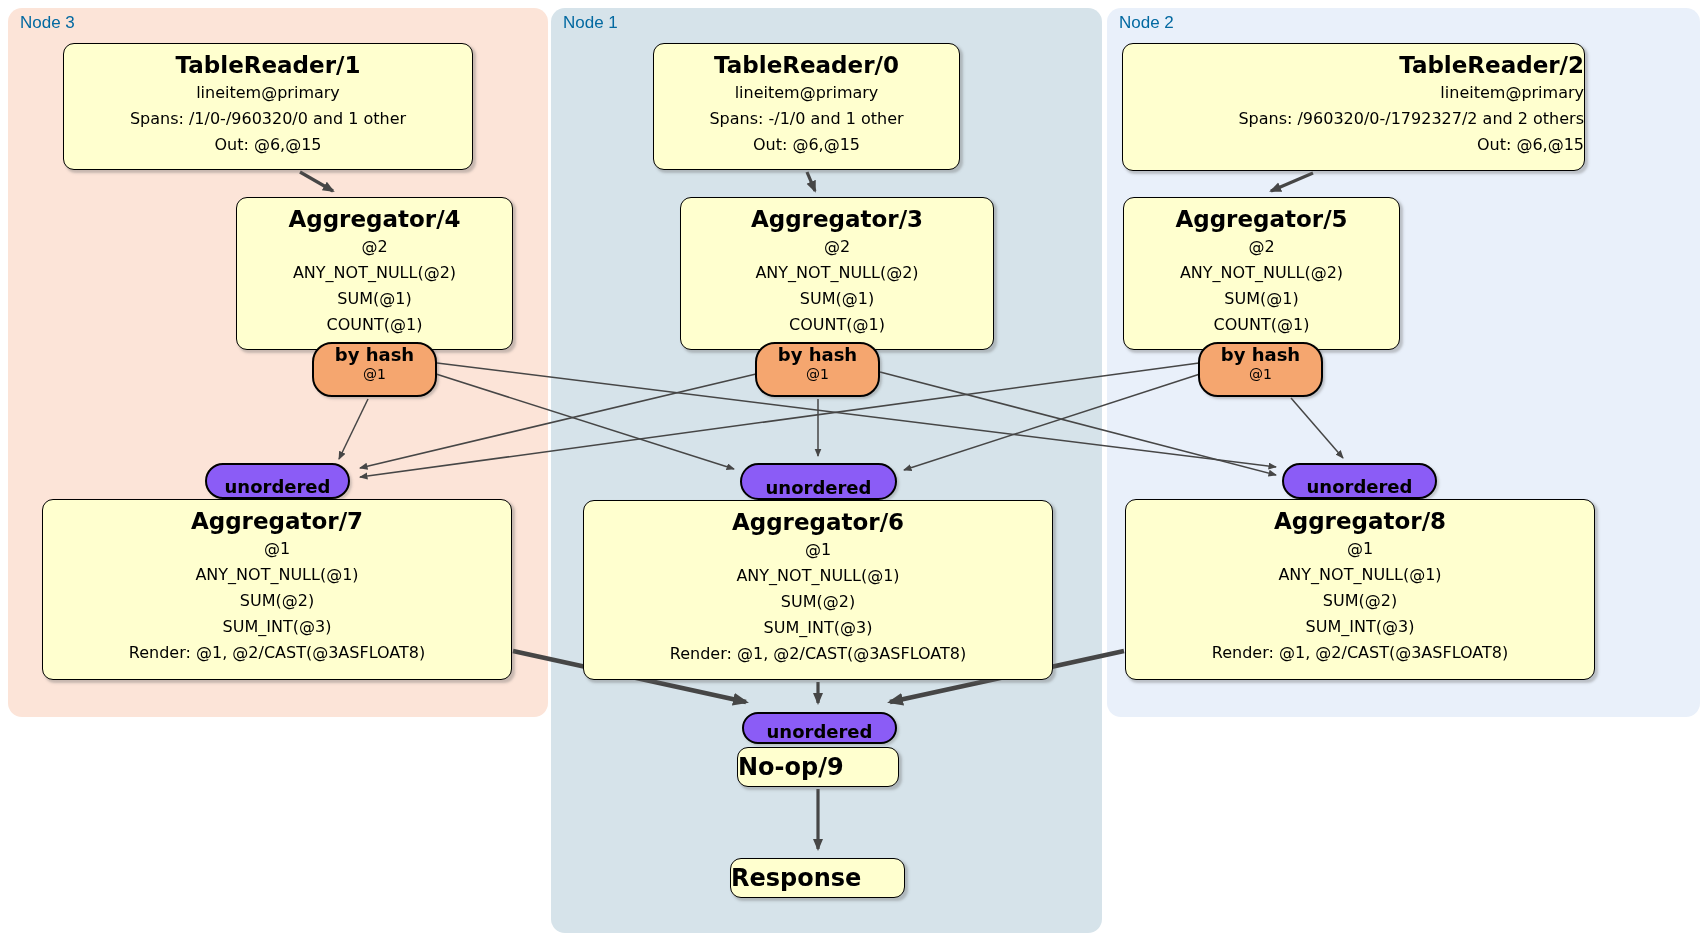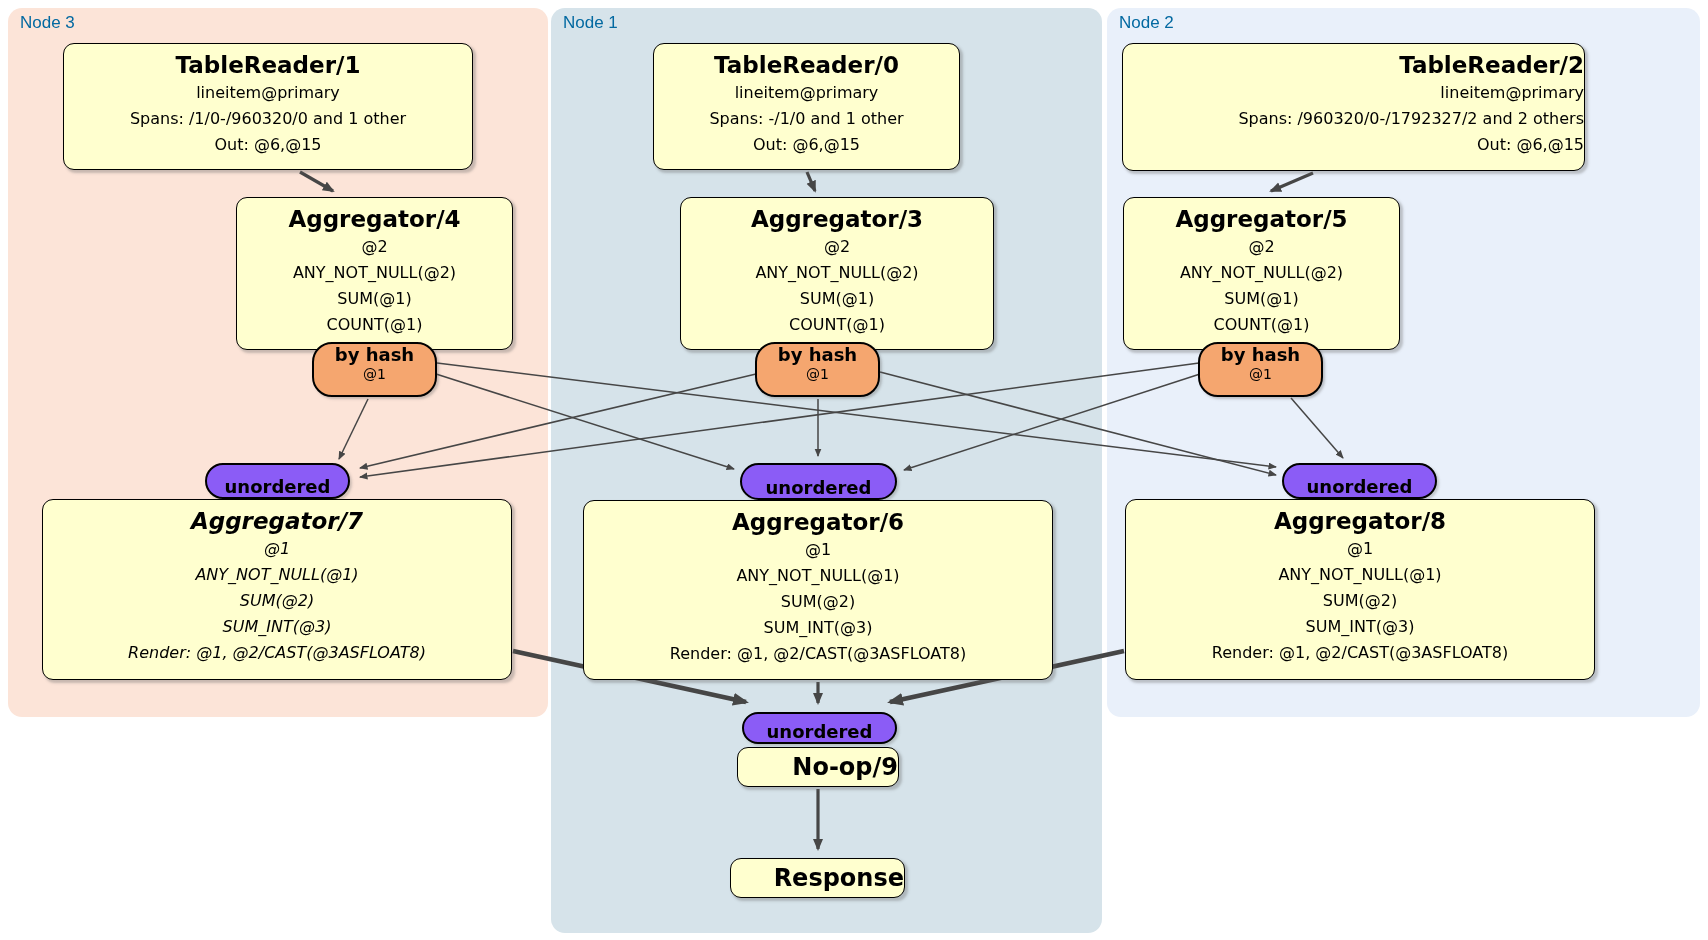--- a/index.html
+++ b/index.html
@@ -13,29 +13,29 @@
   .region-label{position:absolute;top:5px;left:12px;font-family:"Liberation Sans",sans-serif;
                 font-size:17px;color:#0369a1;}
   
   .edges{position:absolute;left:0;top:0;width:1708px;height:940px;pointer-events:none;}
   
   .pbox{position:absolute;background:#ffffcf;border:1.6px solid #000;border-radius:11px;
         text-align:center;box-sizing:border-box;padding-top:6px;
         box-shadow:2.5px 2.5px 2.5px rgba(100,100,100,0.35);}
   .pbox-title{font-weight:bold;font-size:23px;line-height:30px;white-space:nowrap;}
   .pbox-line{font-size:16px;line-height:26px;white-space:nowrap;}
-  .pbox.single{display:flex;align-items:center;justify-content:flex-end;padding-top:0;}
+  .pbox.single{display:flex;align-items:center;justify-content:flex-start;padding-top:0;}
   .pbox.single .pbox-title{font-size:24px;}
   #tr1{left:63px;top:43px;width:410px;height:127px;}
   #tr0{left:653px;top:43px;width:307px;height:127px;}
   #tr2{left:1122px;top:43px;width:463px;height:128px;text-align:right;}
   #agg4{left:236px;top:197px;width:277px;height:153px;}
   #agg3{left:680px;top:197px;width:314px;height:153px;}
   #agg5{left:1123px;top:197px;width:277px;height:153px;}
-  #agg7{left:42px;top:499px;width:470px;height:181px;font-style:italic;}
+  #agg7{left:42px;top:499px;width:470px;height:181px;}
   #agg6{left:583px;top:500px;width:470px;height:180px;}
   #agg8{left:1125px;top:499px;width:470px;height:181px;}
   #noop{left:737px;top:747px;width:162px;height:40px;}
   #response{left:730px;top:858px;width:175px;height:40px;}
   
   .router{position:absolute;background:#f5a66f;border:2px solid #000;border-radius:20px;
           text-align:center;box-sizing:border-box;
           box-shadow:2px 2px 2.5px rgba(100,100,100,0.35);}
   #r4{left:312px;top:342px;width:125px;height:55px;}
   #r3{left:755px;top:342px;width:125px;height:55px;}

